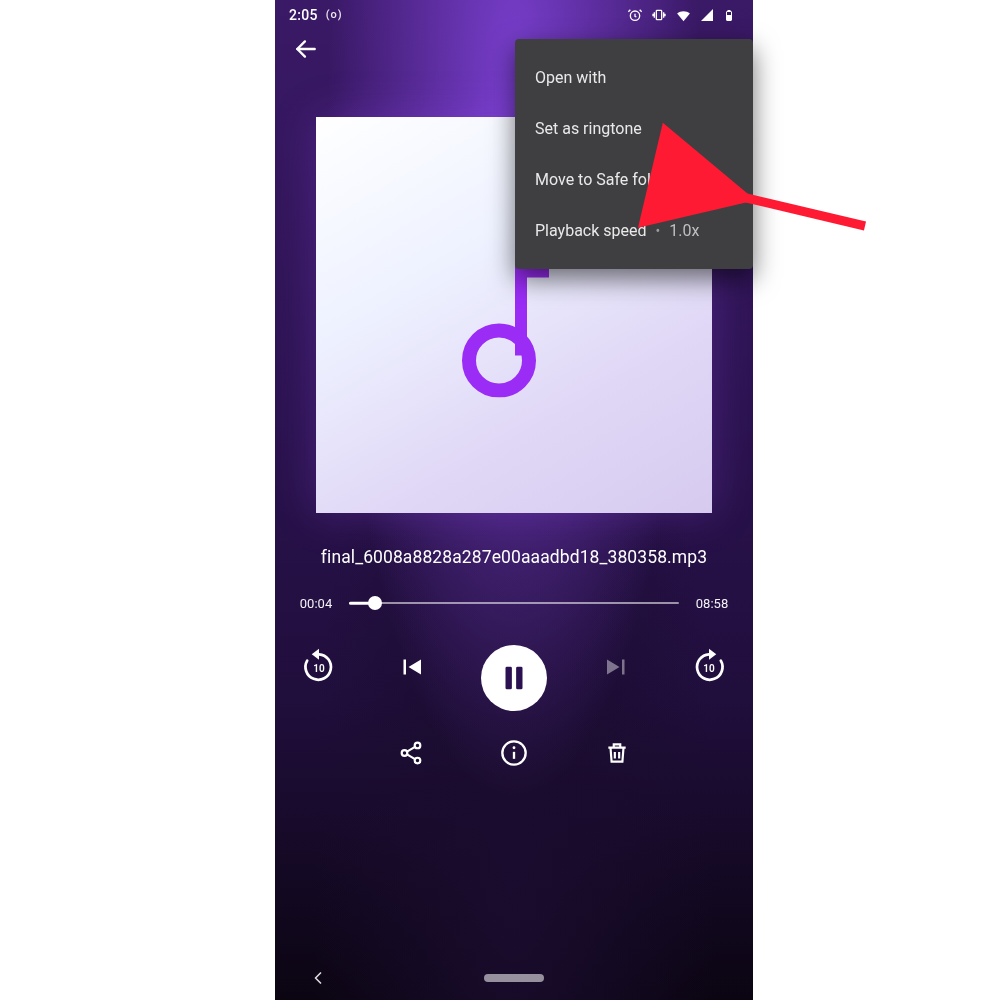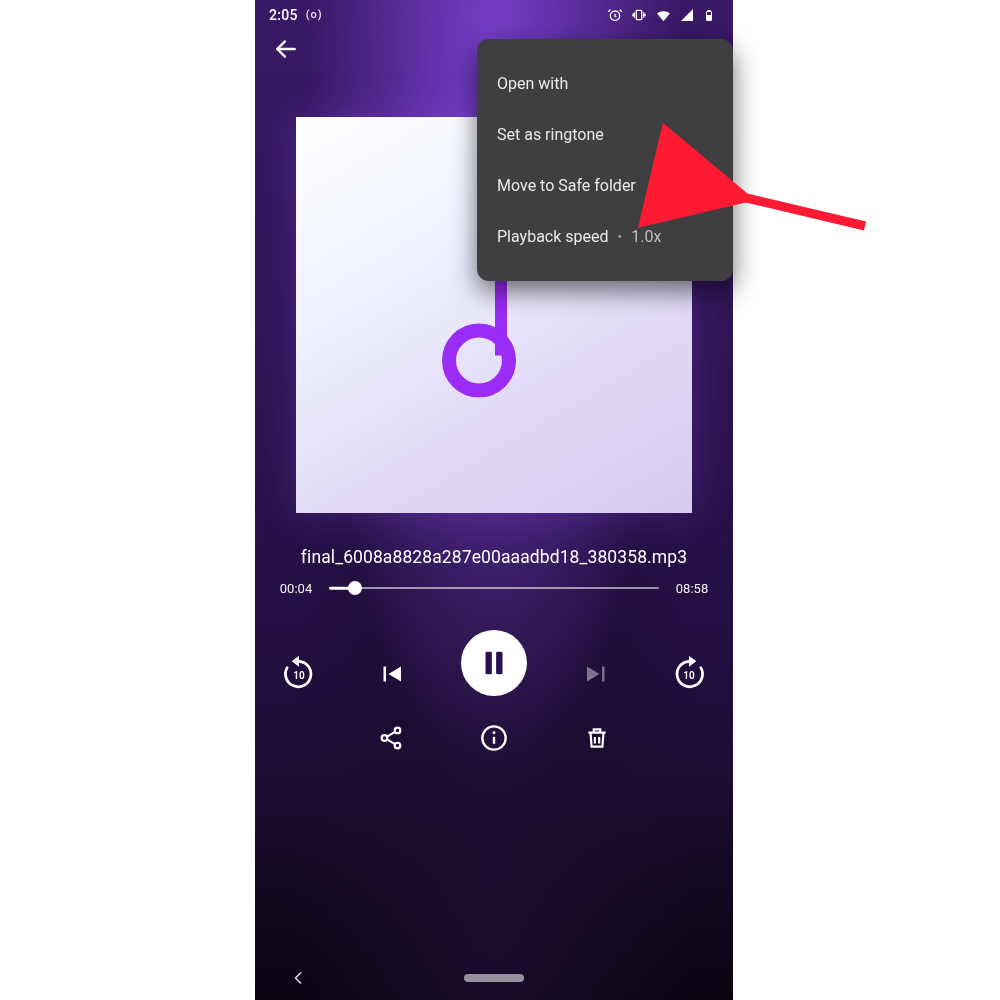--- a/index.html
+++ b/index.html
@@ -1,18 +1,18 @@
 <!DOCTYPE html>
 <html><head>
 <meta charset="utf-8">
 <style>
   * { margin:0; padding:0; box-sizing:border-box; font-family: Roboto, Arial, sans-serif; -webkit-font-smoothing:antialiased; }
   body { width:1000px; height:1000px; background:#ffffff; position:relative; overflow:hidden; }
   .phone {
-    position:absolute; left:255px; top:0; width:478px; height:1000px;
+    position:absolute; left:275px; top:0; width:478px; height:1000px;
     background:
       radial-gradient(ellipse at 50% 10%, #7a3fcf 0%, rgba(90,20,160,0) 55%),
       radial-gradient(ellipse at 50% 85%, #1a0c2e 0%, rgba(26,12,46,0) 60%),
       linear-gradient(#3a1966 0%, #2e1454 35%, #200e3c 70%, #0b0512 100%);
     color:#ffffff;
   }
   
   .statusbar { display:flex; align-items:center; justify-content:space-between; padding:3px 14px 0 14px; height:26px; font-size:14px; font-weight:500; letter-spacing:0.3px; }
   .statusbar .left, .statusbar .right { display:flex; align-items:center; gap:8px; }
   .status-ic { width:16px; height:16px; }
@@ -26,42 +26,42 @@
   .albumart {
     width:396px; height:396px;
     background:linear-gradient(150deg,#ffffff 0%,#eef2ff 35%,#e0d7f6 70%,#d6cbef 100%);
     position:relative;
     box-shadow: 0 0 40px rgba(160,80,255,.25);
   }
   .note { position:absolute; left:50%; top:50%; transform:translate(-50%,-45%); }
   
   .filename { text-align:center; font-size:17.5px; margin-top:34px; padding:0 14px; white-space:nowrap; overflow:hidden; text-overflow:ellipsis; font-weight:400; letter-spacing:.1px;}
   
-  .progress { display:flex; align-items:center; gap:14px; padding:0 22px; margin-top:13px; }
+  .progress { display:flex; align-items:center; gap:14px; padding:0 22px; margin-top:28px; }
   .time { font-size:13px; min-width:38px; text-align:center; opacity:.95; }
   .track { position:relative; flex:1; height:16px; }
   .track .rail { position:absolute; left:0; right:0; top:50%; transform:translateY(-50%); height:2px; background:rgba(255,255,255,.55); border-radius:2px; }
   .track .fill { position:absolute; left:0; top:50%; transform:translateY(-50%); height:2.5px; background:#fff; border-radius:2px; }
   .track .thumb { position:absolute; top:50%; transform:translate(-50%,-50%); width:14px; height:14px; border-radius:50%; background:#fff; }
   
-  .transport { display:flex; align-items:flex-end; justify-content:center; gap:48px; margin-top:34px; }
+  .transport { display:flex; align-items:flex-start; justify-content:center; gap:48px; margin-top:34px; }
   .transport .tbtn { width:44px; height:44px; display:flex; align-items:center; justify-content:center; }
   .playpause { width:66px; height:66px; border-radius:50%; background:#ffffff; display:flex; align-items:center; justify-content:center; }
   .playpause svg { color:#2c1152; }
   .disabled { opacity:.42; }
   
   .secondary { display:flex; align-items:center; justify-content:center; gap:76px; margin-top:28px; }
   
   .navbar { position:absolute; bottom:0; left:0; right:0; height:44px; display:flex; align-items:center; padding:0 26px; }
   .navbar .navback { width:34px; height:34px; display:flex; align-items:center; justify-content:center; opacity:.85; }
   .navbar .pill { margin:0 auto; width:60px; height:8px; border-radius:5px; background:rgba(255,255,255,.55); }
   
   .menu {
-    position:absolute; top:39px; right:0; width:256px;
-    background:#3f3f41; border-radius:12px; padding:19px 0;
+    position:absolute; top:39px; right:0; width:238px;
+    background:#3f3f41; border-radius:4px; padding:13px 0;
     box-shadow:0 10px 26px rgba(0,0,0,.55);
     color:#e9e9ea; font-size:16px;
   }
   .menu .item { padding:16px 20px; display:flex; align-items:center; gap:6px; white-space:nowrap;}
   .menu .item .dot { color:#9d9da0; font-size:14px; margin:0 3px;}
   .menu .item .speedval { color:#bfbfc2; }
   
   .annotation { position:absolute; pointer-events:none; }
 </style>
 </head>

